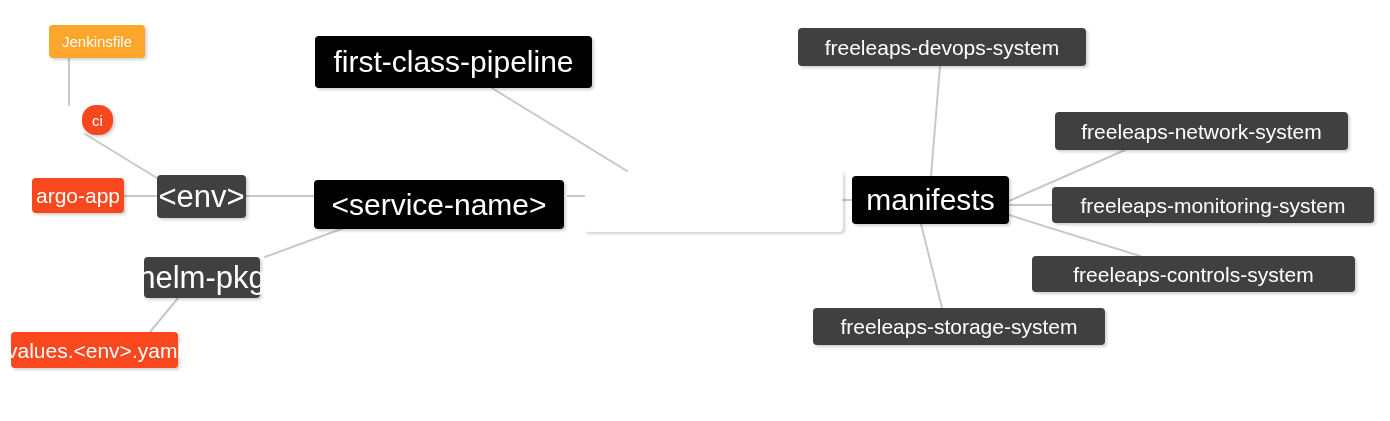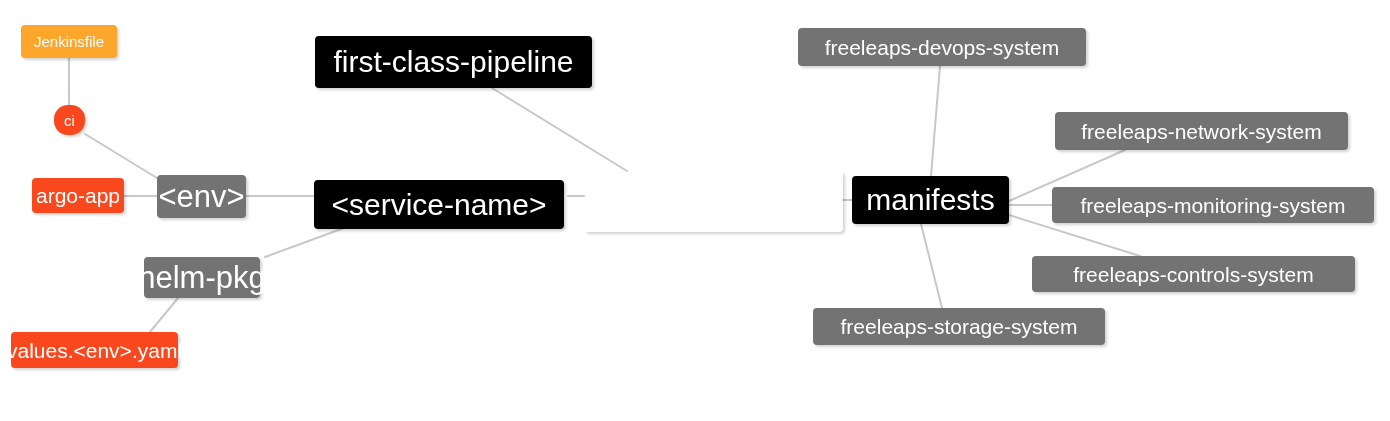--- a/index.html
+++ b/index.html
@@ -30,30 +30,30 @@
     line-height:1;
     box-shadow:2px 2px 3px rgba(0,0,0,0.18);
     user-select:none;
   }
   .node-label{
     display:block;
     color:#ffffff;
     white-space:nowrap;
   }
   .c-blue   { background:#000000; }
-  .c-green  { background:#737373; }
+  .c-green  { background:#404040; }
   .c-orange { background:#fca72b; }
   .c-red    { background:#f9481e; }
 
   
   .s-root  { font-size:35px; padding:0 22px; }
   .s-big   { font-size:30px; padding:0 18px; }
   .s-mid   { font-size:31px; padding:0 13px; }
   .s-small { font-size:21px; padding:0 11px; }
-  .s-tiny  { font-size:15px; padding:0 8px; }
+  .s-tiny  { font-size:15px; padding:0 8px;margin-left:28px; }
 </style>
 </head>
 <body>
 
 <div id="mindmap">
   <svg id="edge-layer" viewBox="0 0 1390 421" width="1390" height="421" xmlns="http://www.w3.org/2000/svg">
       <line x1="69" y1="58" x2="69" y2="105" stroke="#c8c8c8" stroke-width="2" stroke-linecap="round"></line>
       <line x1="85" y1="134" x2="157" y2="178" stroke="#c8c8c8" stroke-width="2" stroke-linecap="round"></line>
       <line x1="124" y1="196" x2="157" y2="196" stroke="#c8c8c8" stroke-width="2" stroke-linecap="round"></line>
       <line x1="246" y1="196" x2="314" y2="196" stroke="#c8c8c8" stroke-width="2" stroke-linecap="round"></line>

